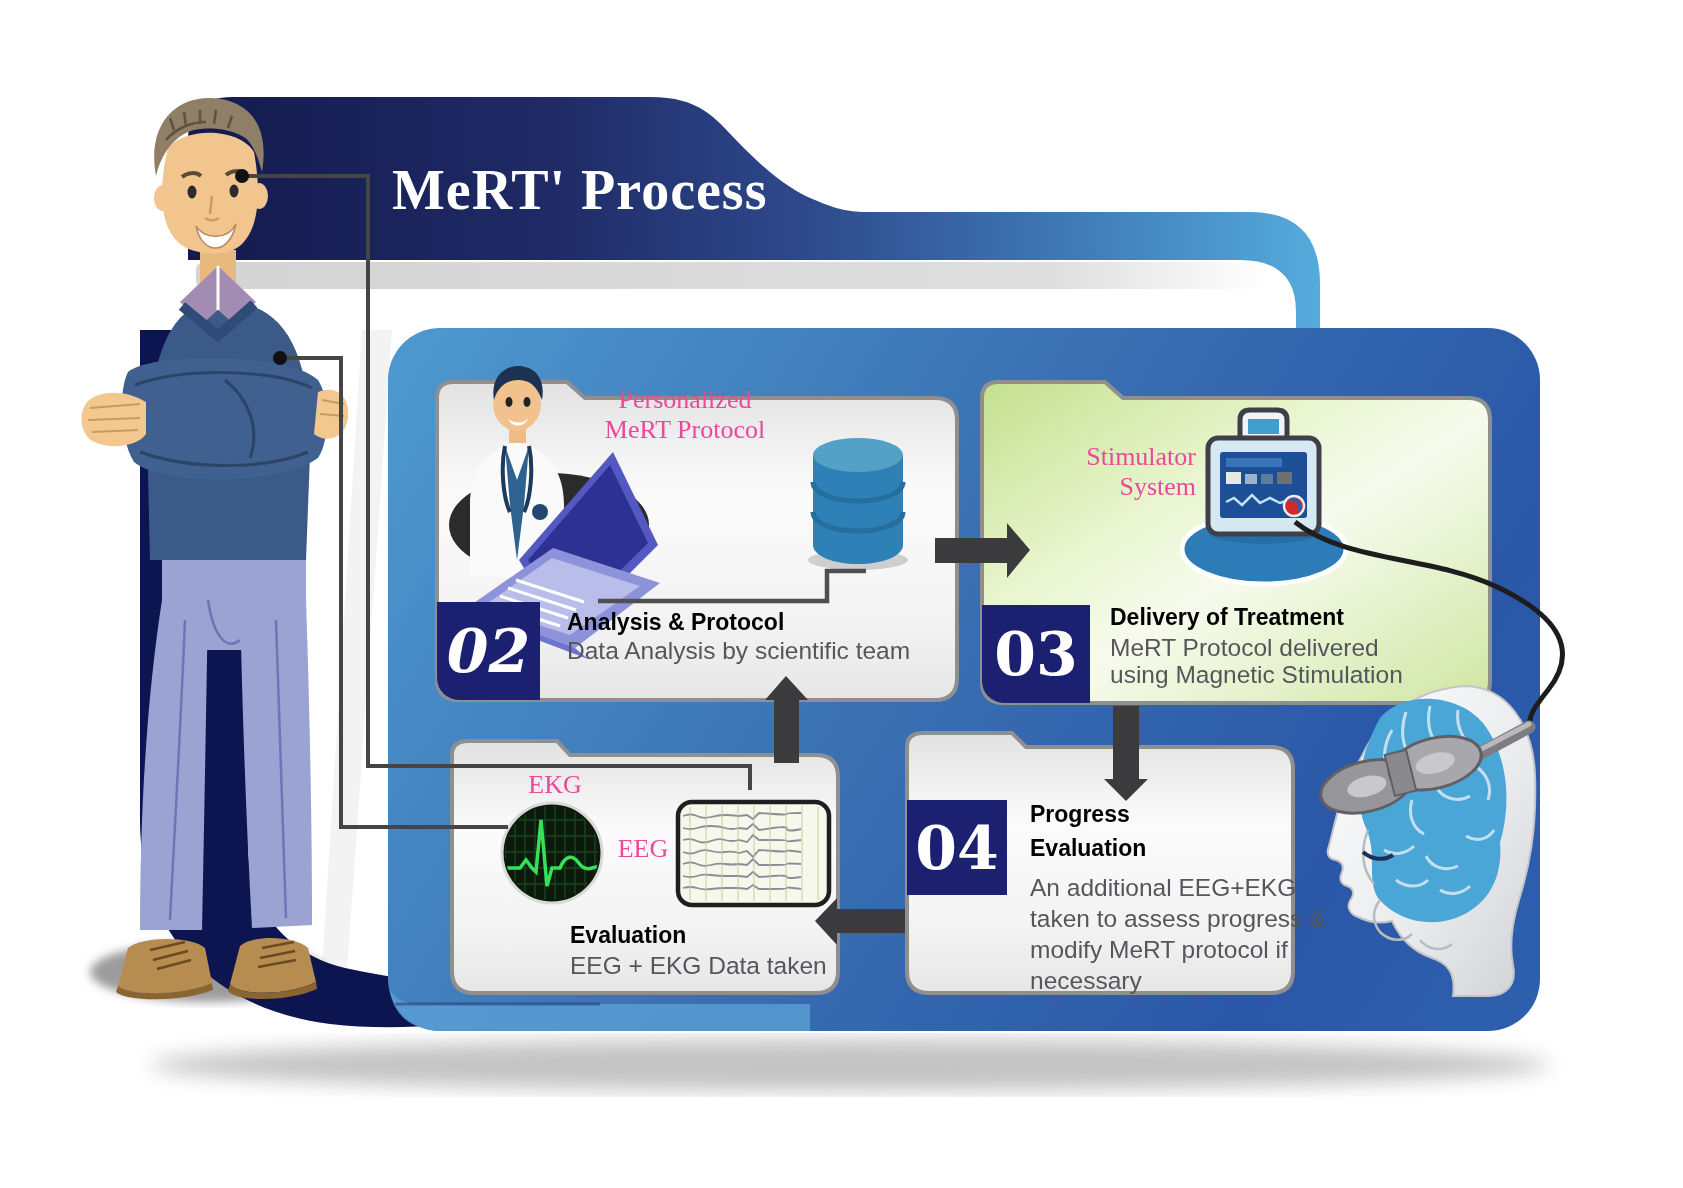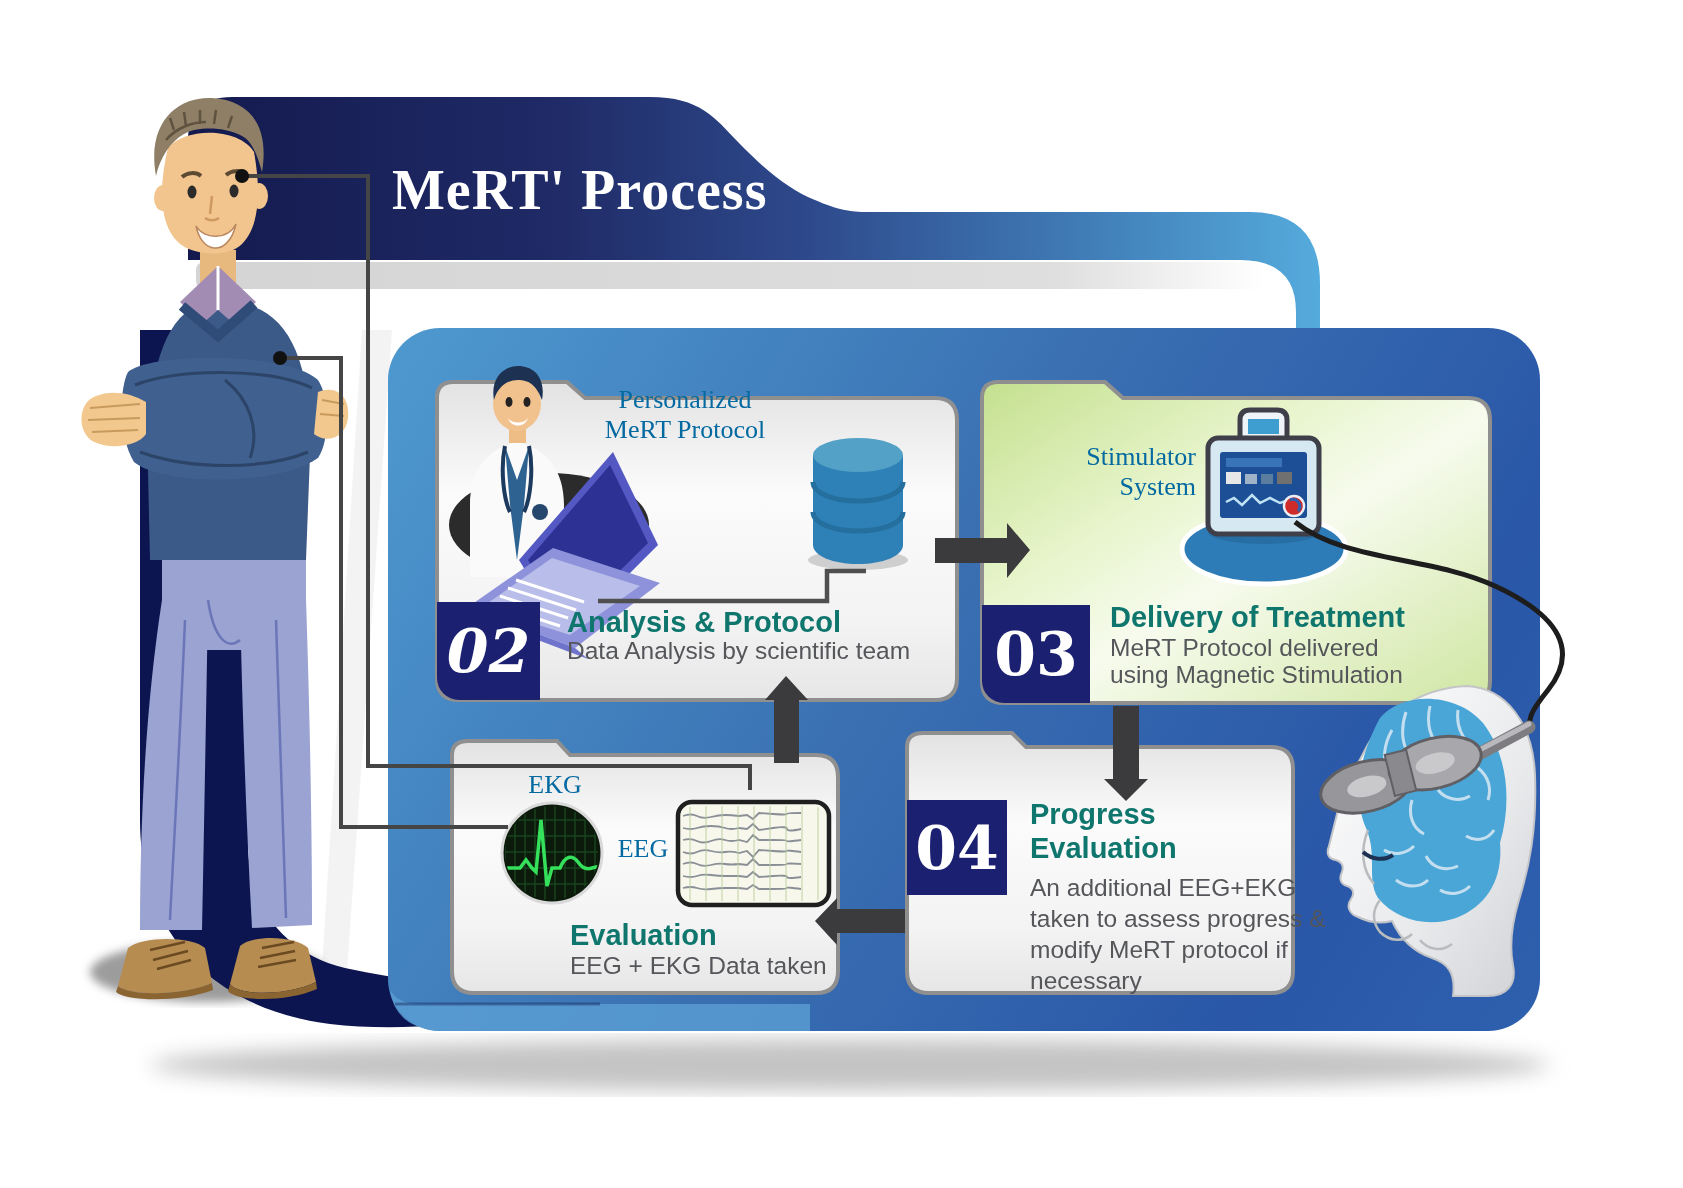--- a/index.html
+++ b/index.html
@@ -3,23 +3,23 @@
 <meta charset="utf-8">
 <style>
   html,body{margin:0;padding:0;background:#fff;}
   #stage{position:relative;width:1683px;height:1188px;background:#ffffff;overflow:hidden;
          font-family:"Liberation Sans",sans-serif;}
   #stage svg{position:absolute;left:0;top:0;}
   .abs{position:absolute;}
   .title{font-family:"Liberation Serif",serif;font-weight:bold;color:#ffffff;font-size:56px;letter-spacing:1px;}
   .numbox{position:absolute;background:#1b2071;color:#fff;display:flex;align-items:center;justify-content:center;
           font-family:"DejaVu Serif",serif;font-weight:bold;font-size:60px;}
-  .h-step{font-weight:bold;color:#0f766e;font-size:29px;line-height:34px;}
+  .h-step{font-weight:bold;color:#000000;font-size:23px;line-height:34px;}
   .d-step{color:#55565a;font-size:24.5px;line-height:27px;}
-  .seriflabel{font-family:"Liberation Serif",serif;color:#0369a1;font-size:26px;line-height:30px;}
+  .seriflabel{font-family:"Liberation Serif",serif;color:#ec4899;font-size:26px;line-height:30px;}
 </style>
 </head>
 <body>
 
 <div id="stage">
 <svg width="1683" height="1188" viewBox="0 0 1683 1188">
   <defs>
     <linearGradient id="gBand" x1="188" y1="0" x2="1320" y2="0" gradientUnits="userSpaceOnUse">
       <stop offset="0" stop-color="#141a4e"></stop>
           <stop offset="0.32" stop-color="#1f2a66"></stop>

